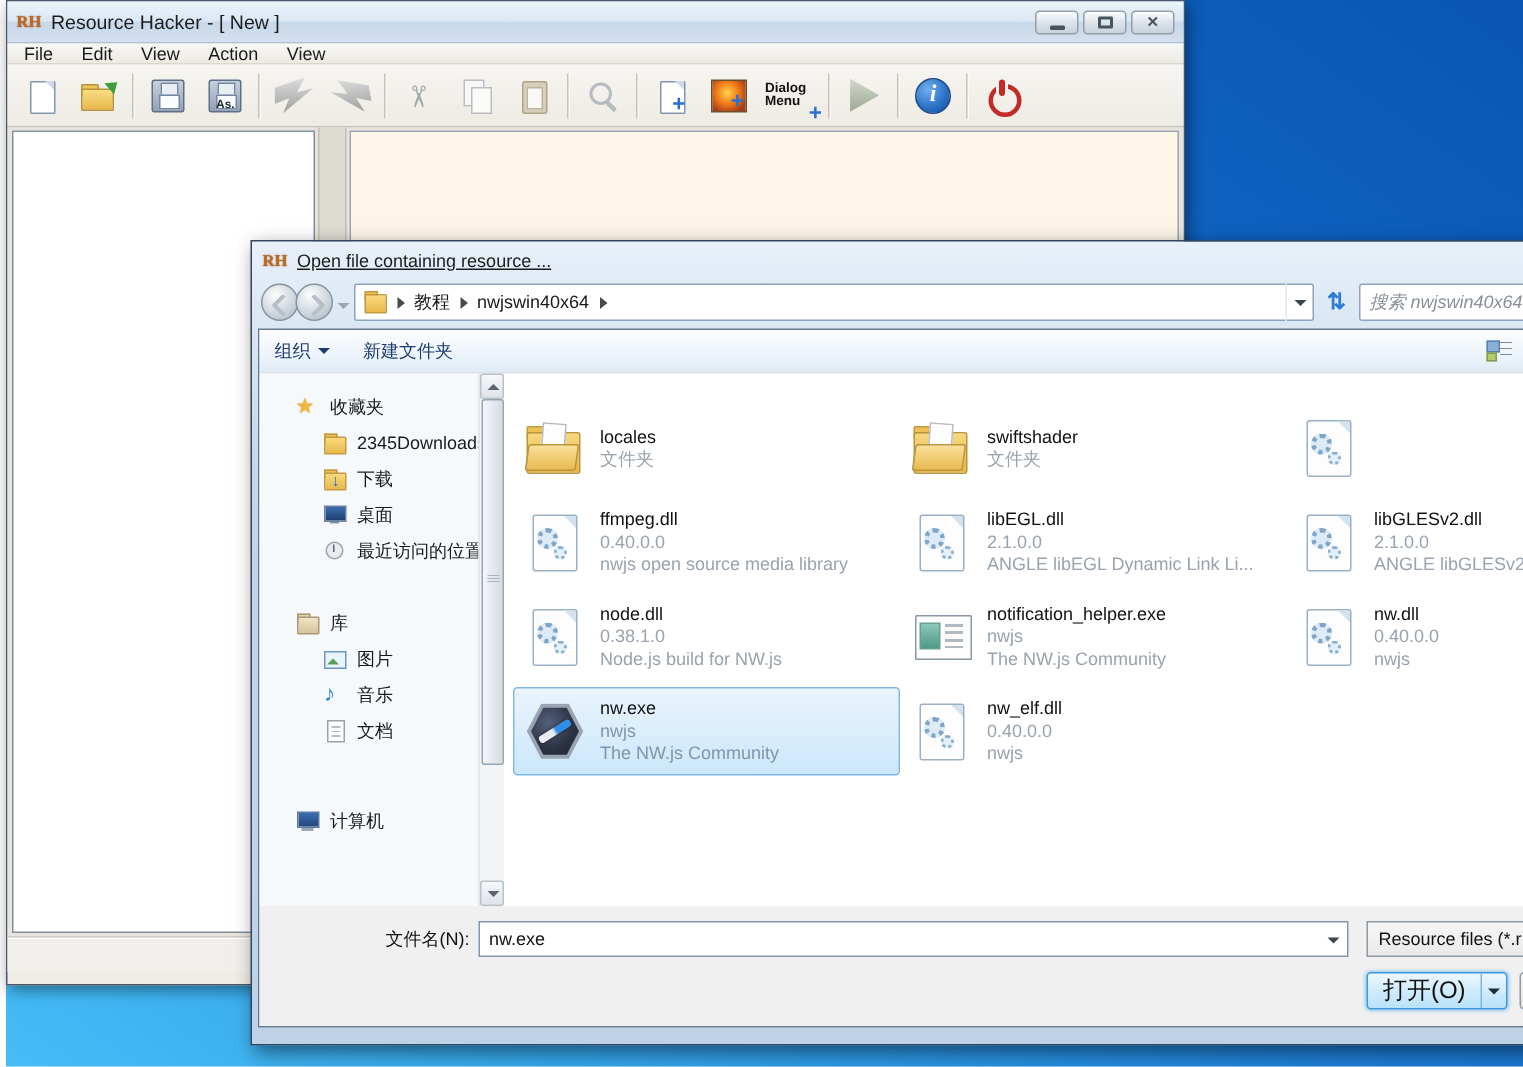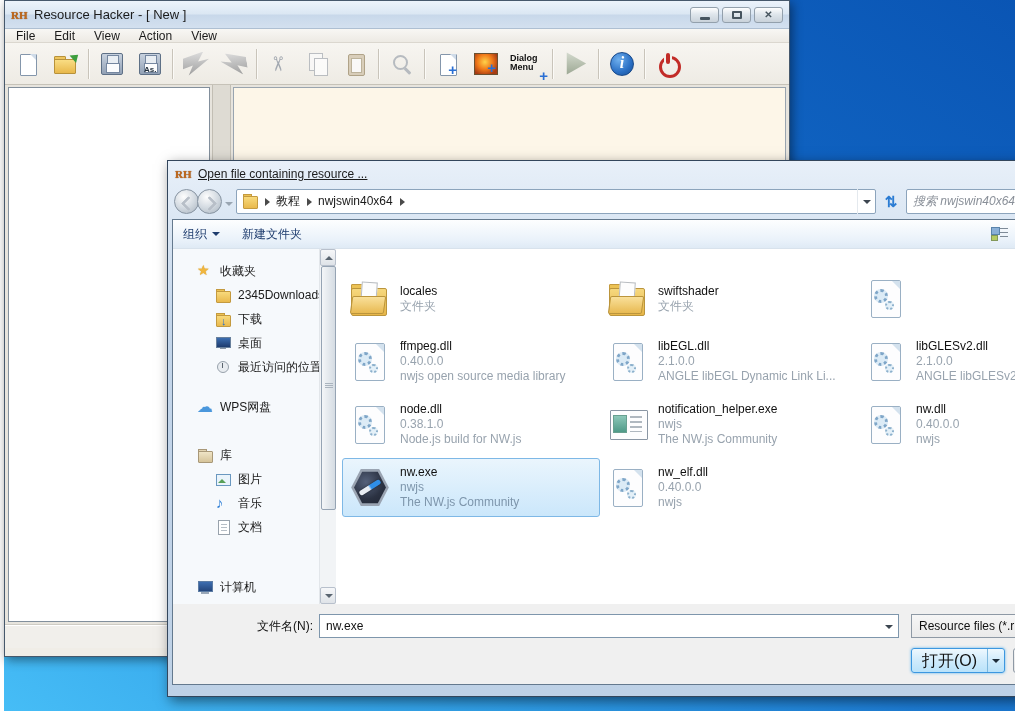--- a/index.html
+++ b/index.html
@@ -390,24 +390,20 @@
               <span class="nav-label">下载</span>
             </div>
           <div class="nav-item ind">
               <span class="si si-desktop"></span>
               <span class="nav-label">桌面</span>
             </div>
           <div class="nav-item ind">
               <span class="si si-recent"></span>
               <span class="nav-label">最近访问的位置</span>
             </div>
-          <div class="nav-item gap-wps">
-              <span class="si si-cloud"></span>
-              <span class="nav-label">WPS网盘</span>
-            </div>
           <div class="nav-item gap-lib">
               <span class="si si-library"></span>
               <span class="nav-label">库</span>
             </div>
           <div class="nav-item ind">
               <span class="si si-picture">
                 <i class="ov-hill"></i>
               </span>
               <span class="nav-label">图片</span>
             </div>

